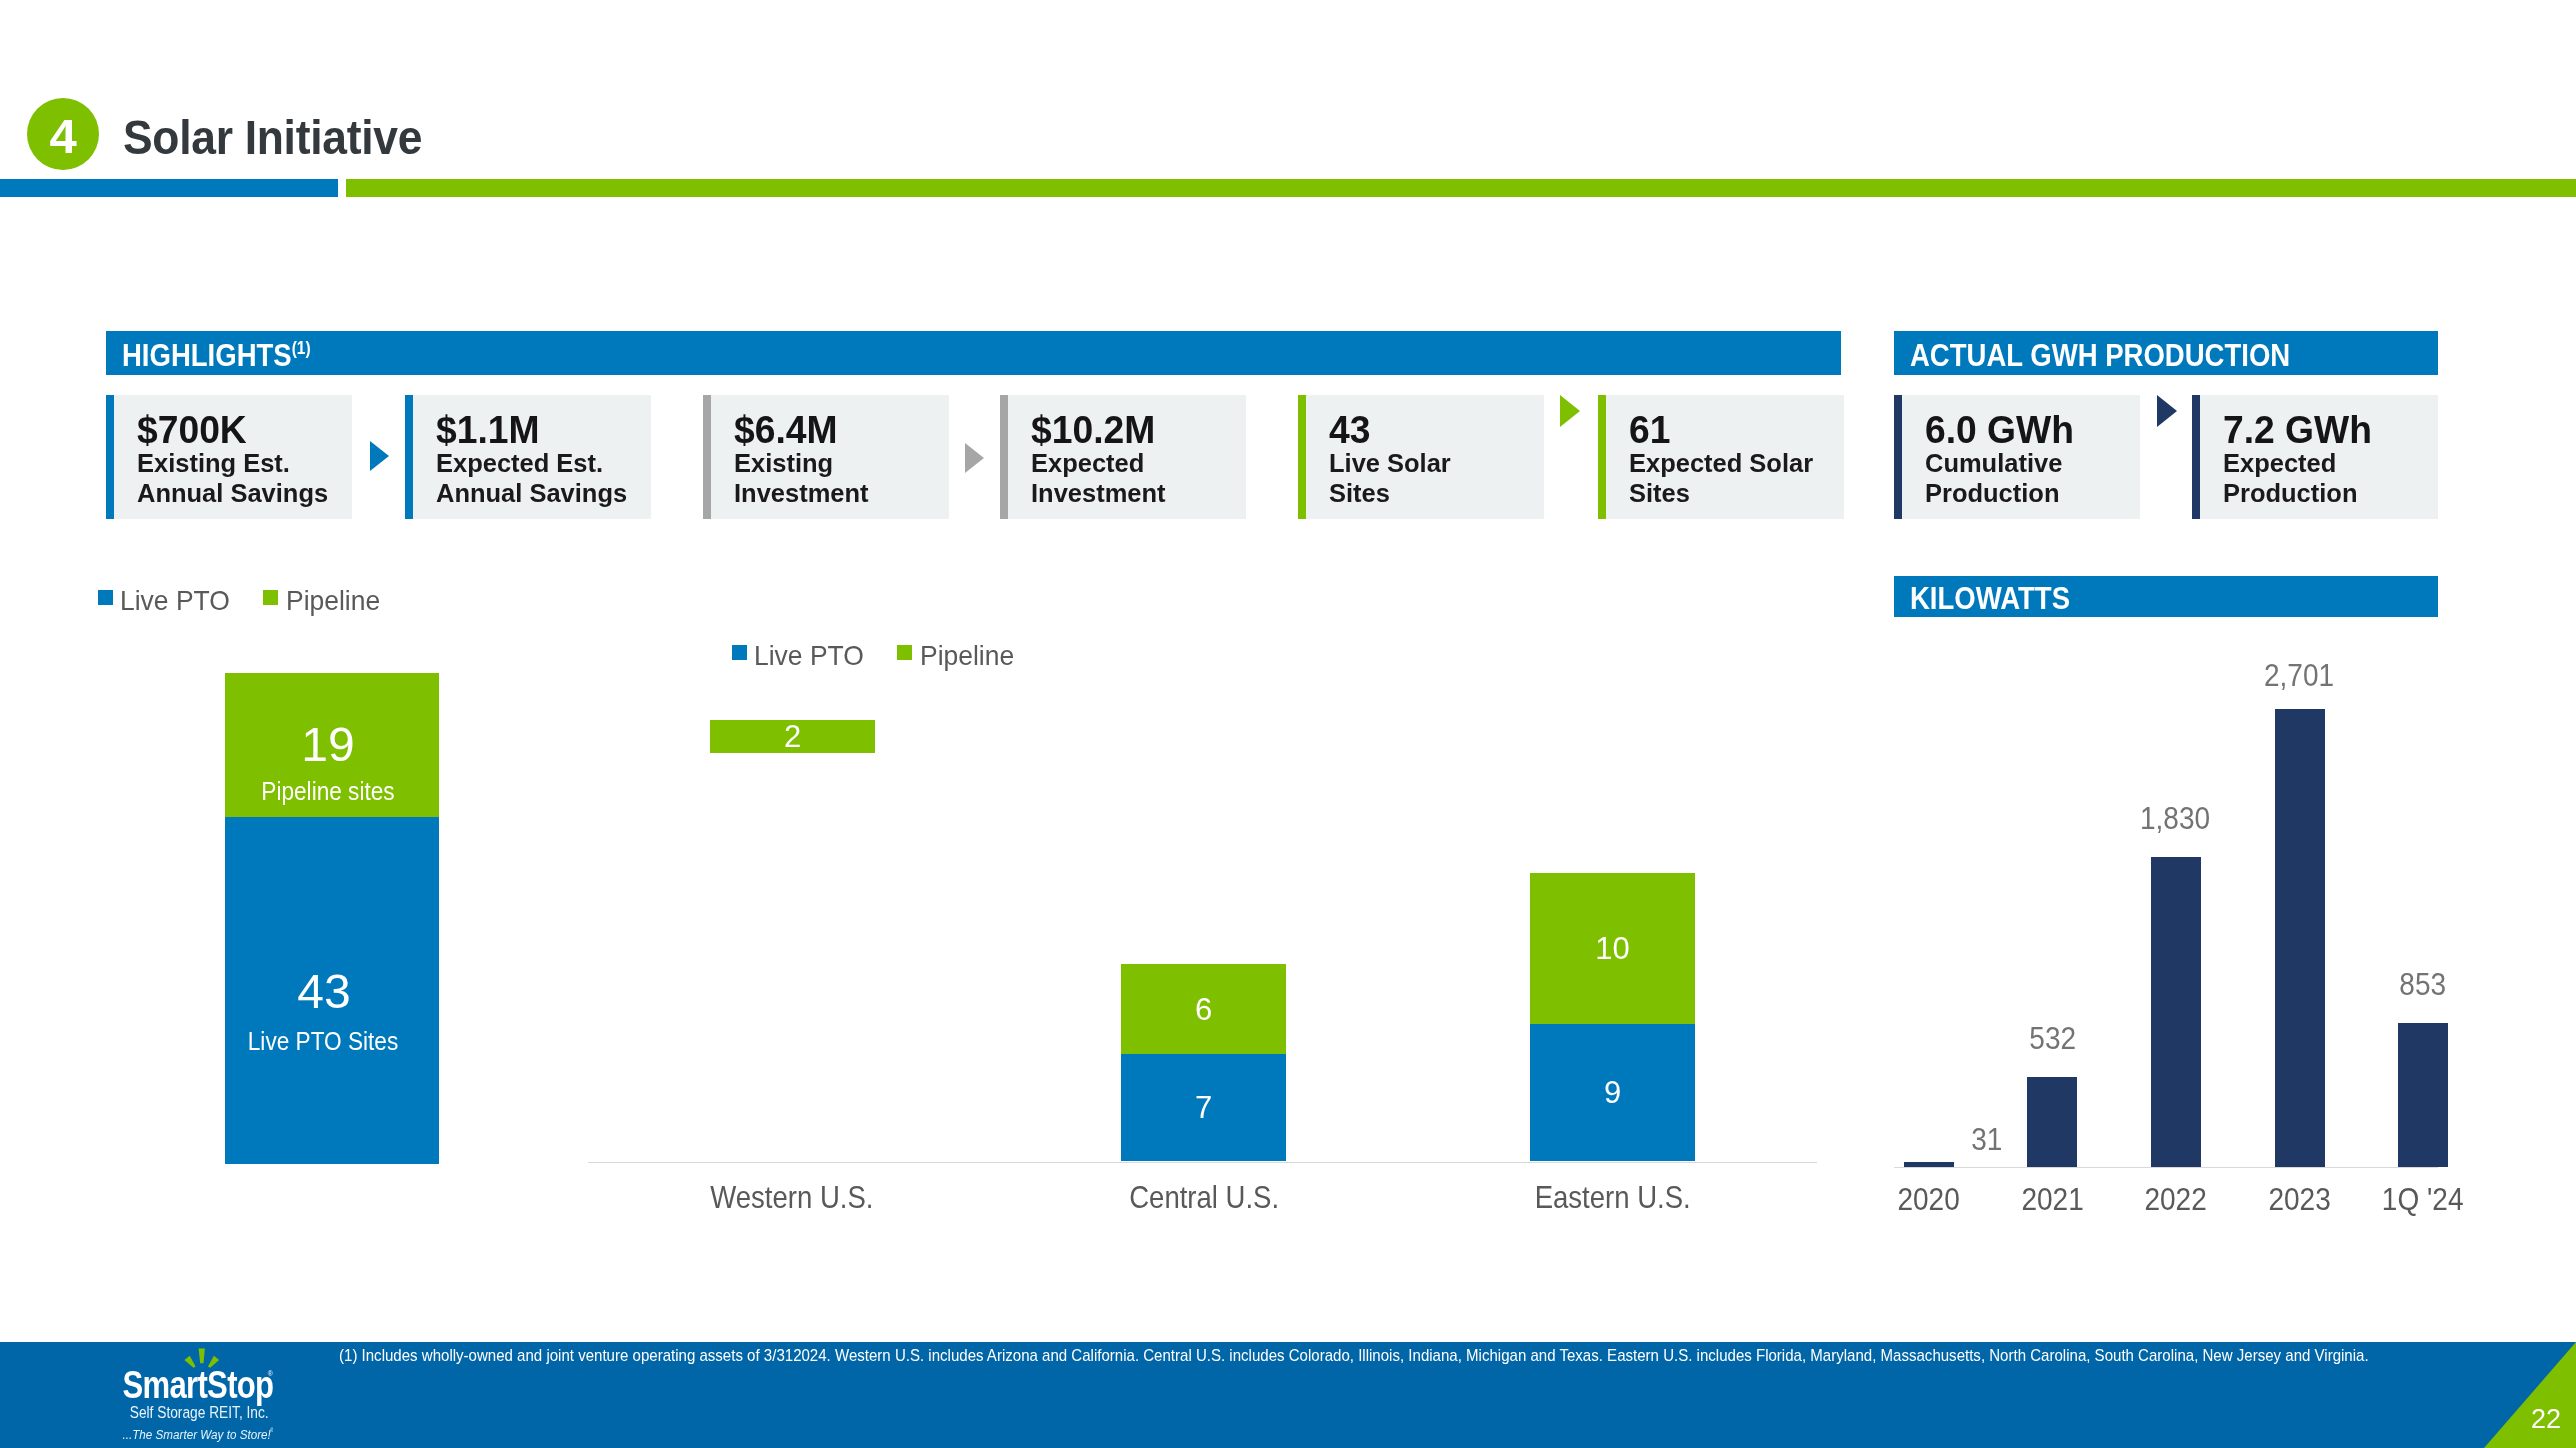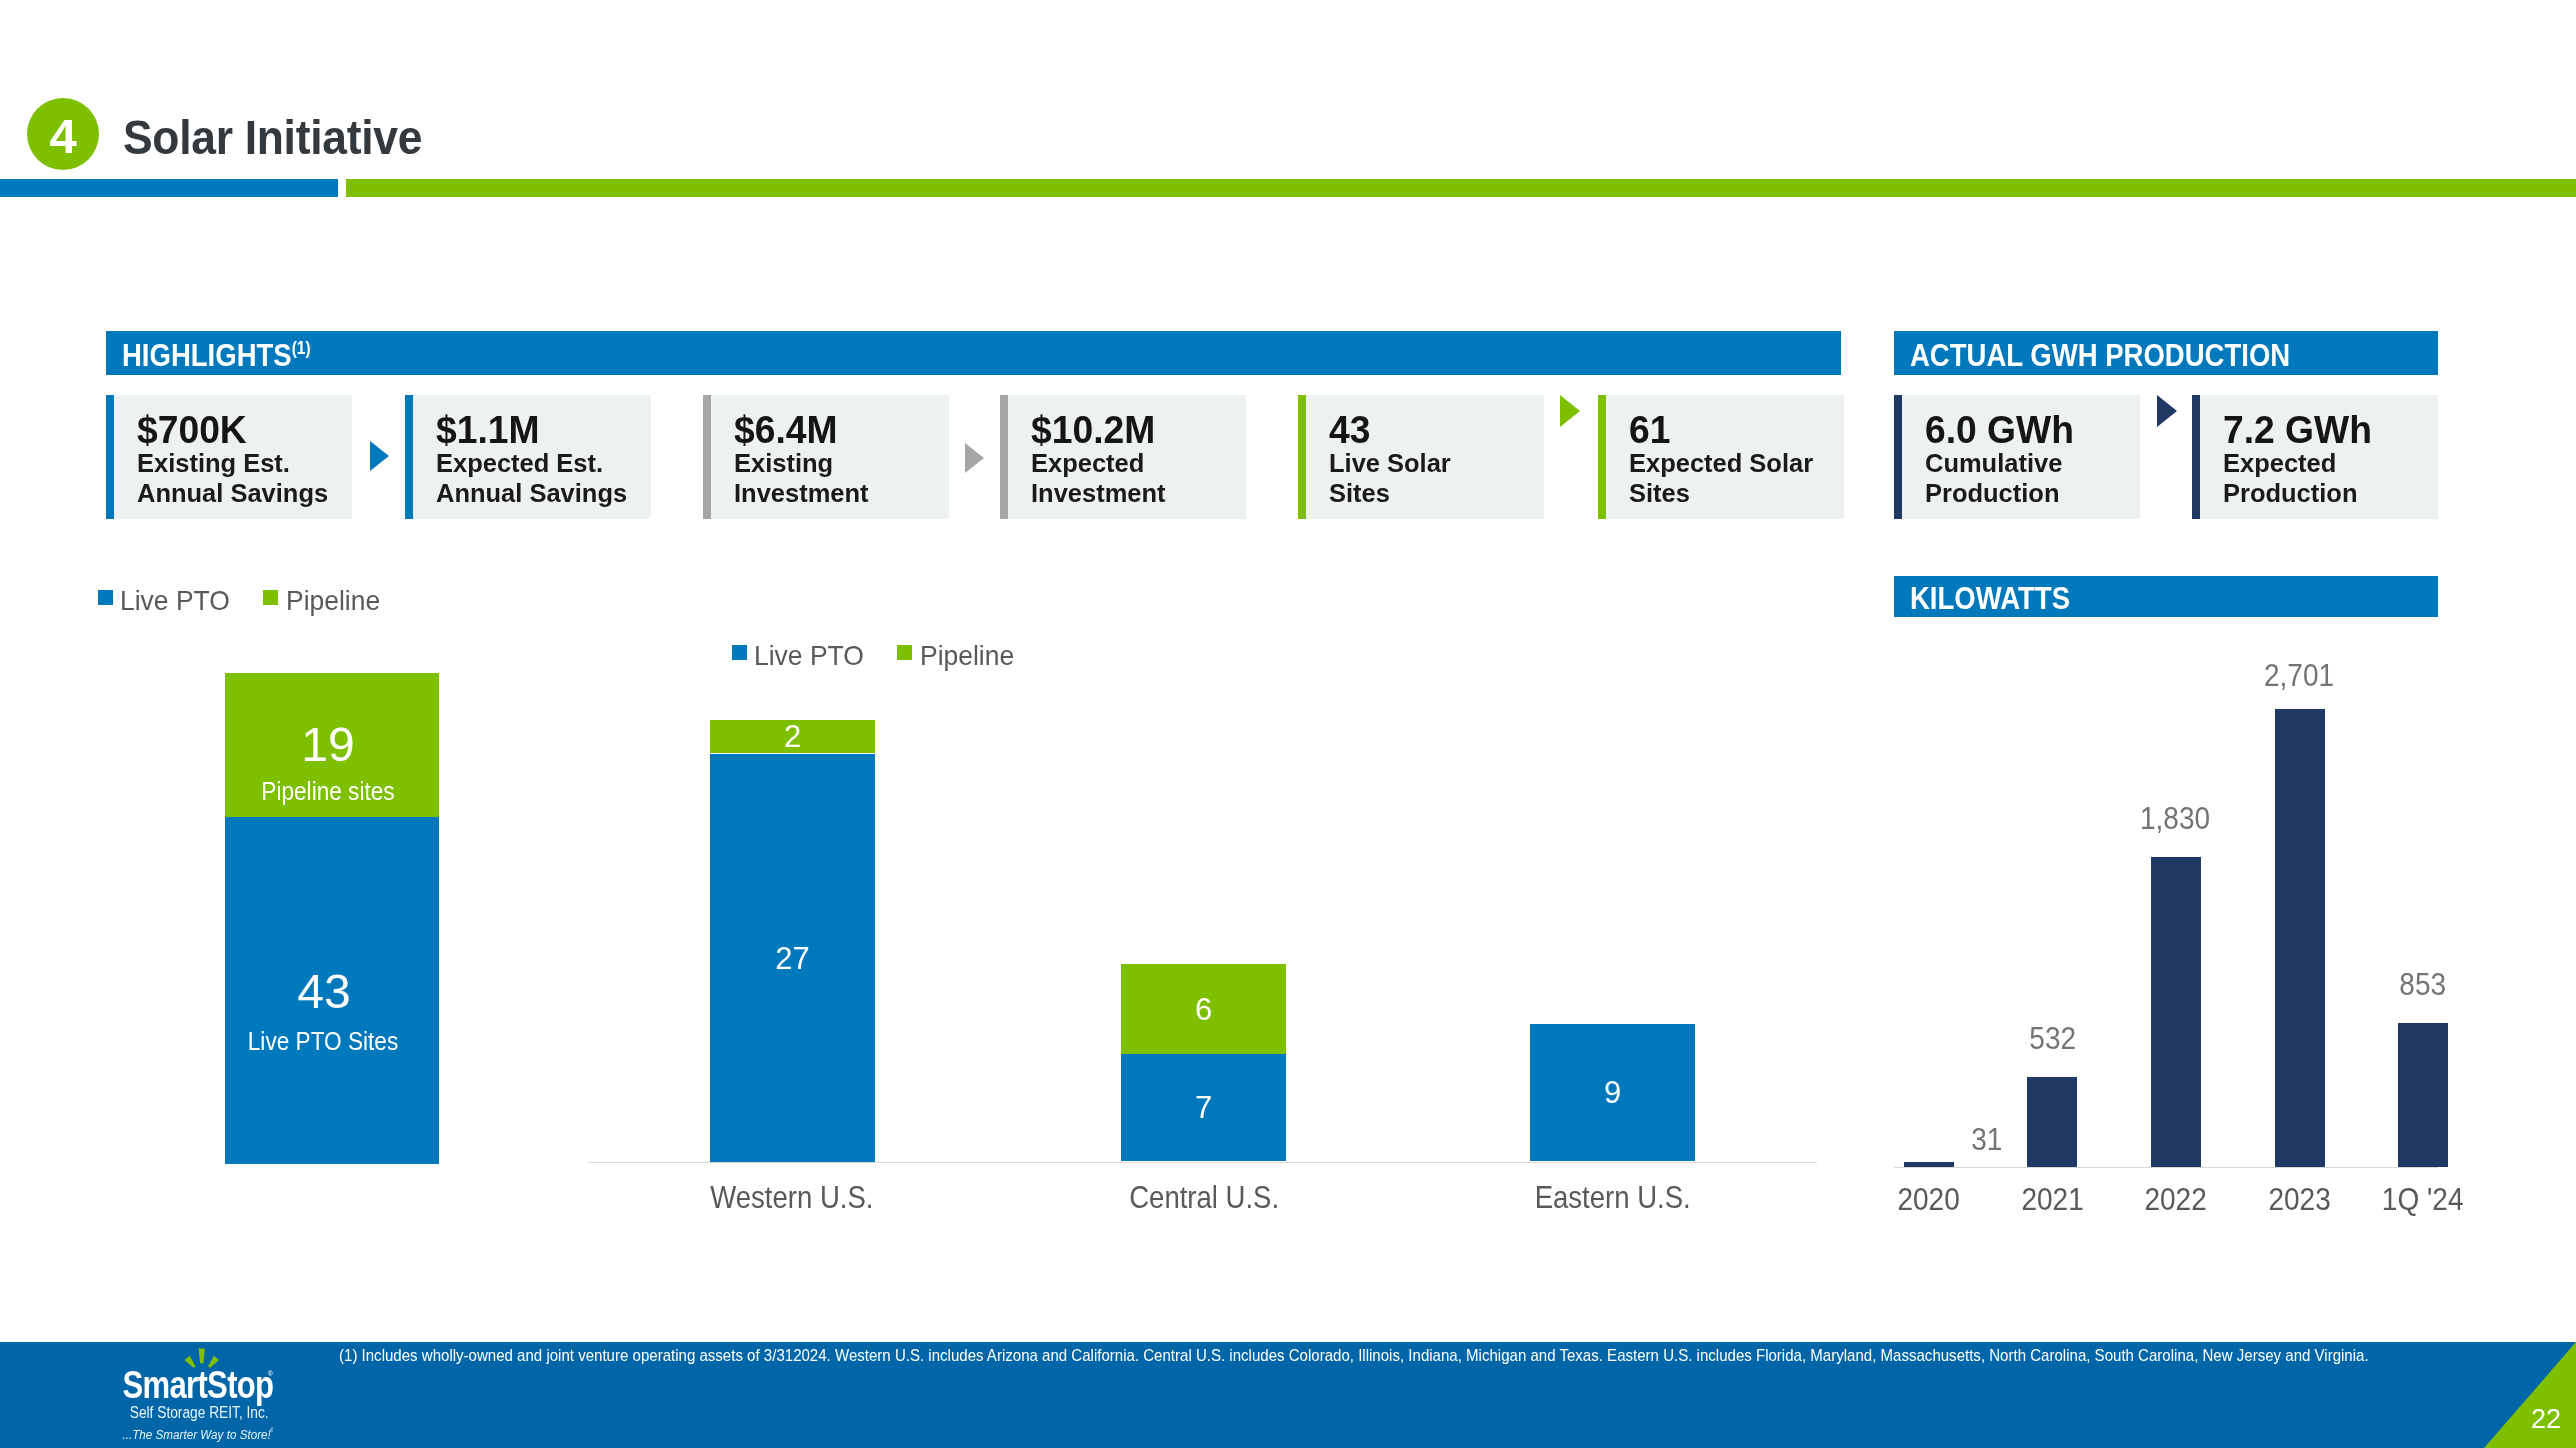--- a/index.html
+++ b/index.html
@@ -180,33 +180,33 @@
     <span class="lg-item" style="margin-left:19px">
         <i class="sw sw-green"></i>
         <span>Pipeline</span>
       </span>
   </div>
   <div class="abs axisline" style="left:588px;top:1162px;width:1229px"></div>
 
   <div class="abs seg seg-green ctr" style="left:710px;top:720px;width:165px;height:33px">
     <div class="seg-num sm">2</div>
   </div>
-  <div class="abs seg seg-blue ctr" style="left:710px;top:754px;width:165px;height:408px">
-    <div class="seg-num sm">27</div>
-  </div>
   <div class="abs xlab" style="left:697px;top:1181px;width:165px"><span>Western U.S.</span></div>
 
   <div class="abs seg seg-green ctr" style="left:1121px;top:964px;width:165px;height:90px">
     <div class="seg-num sm">6</div>
   </div>
   <div class="abs seg seg-blue ctr" style="left:1121px;top:1054px;width:165px;height:107px">
     <div class="seg-num sm">7</div>
   </div>
   <div class="abs xlab" style="left:1117px;top:1181px;width:165px"><span>Central U.S.</span></div>
 
+  <div class="abs seg seg-green ctr" style="left:1530px;top:873px;width:165px;height:151px">
+    <div class="seg-num sm">10</div>
+  </div>
   <div class="abs seg seg-blue ctr" style="left:1530px;top:1024px;width:165px;height:137px">
     <div class="seg-num sm">9</div>
   </div>
   <div class="abs xlab" style="left:1522px;top:1181px;width:165px"><span>Eastern U.S.</span></div>
 
   <div class="abs bandbar" id="band-kw">
     <span class="bandwrap"><span class="bandtxt">KILOWATTS</span></span>
   </div>
   <div class="abs axisline" style="left:1894px;top:1167px;width:544px"></div>
 

